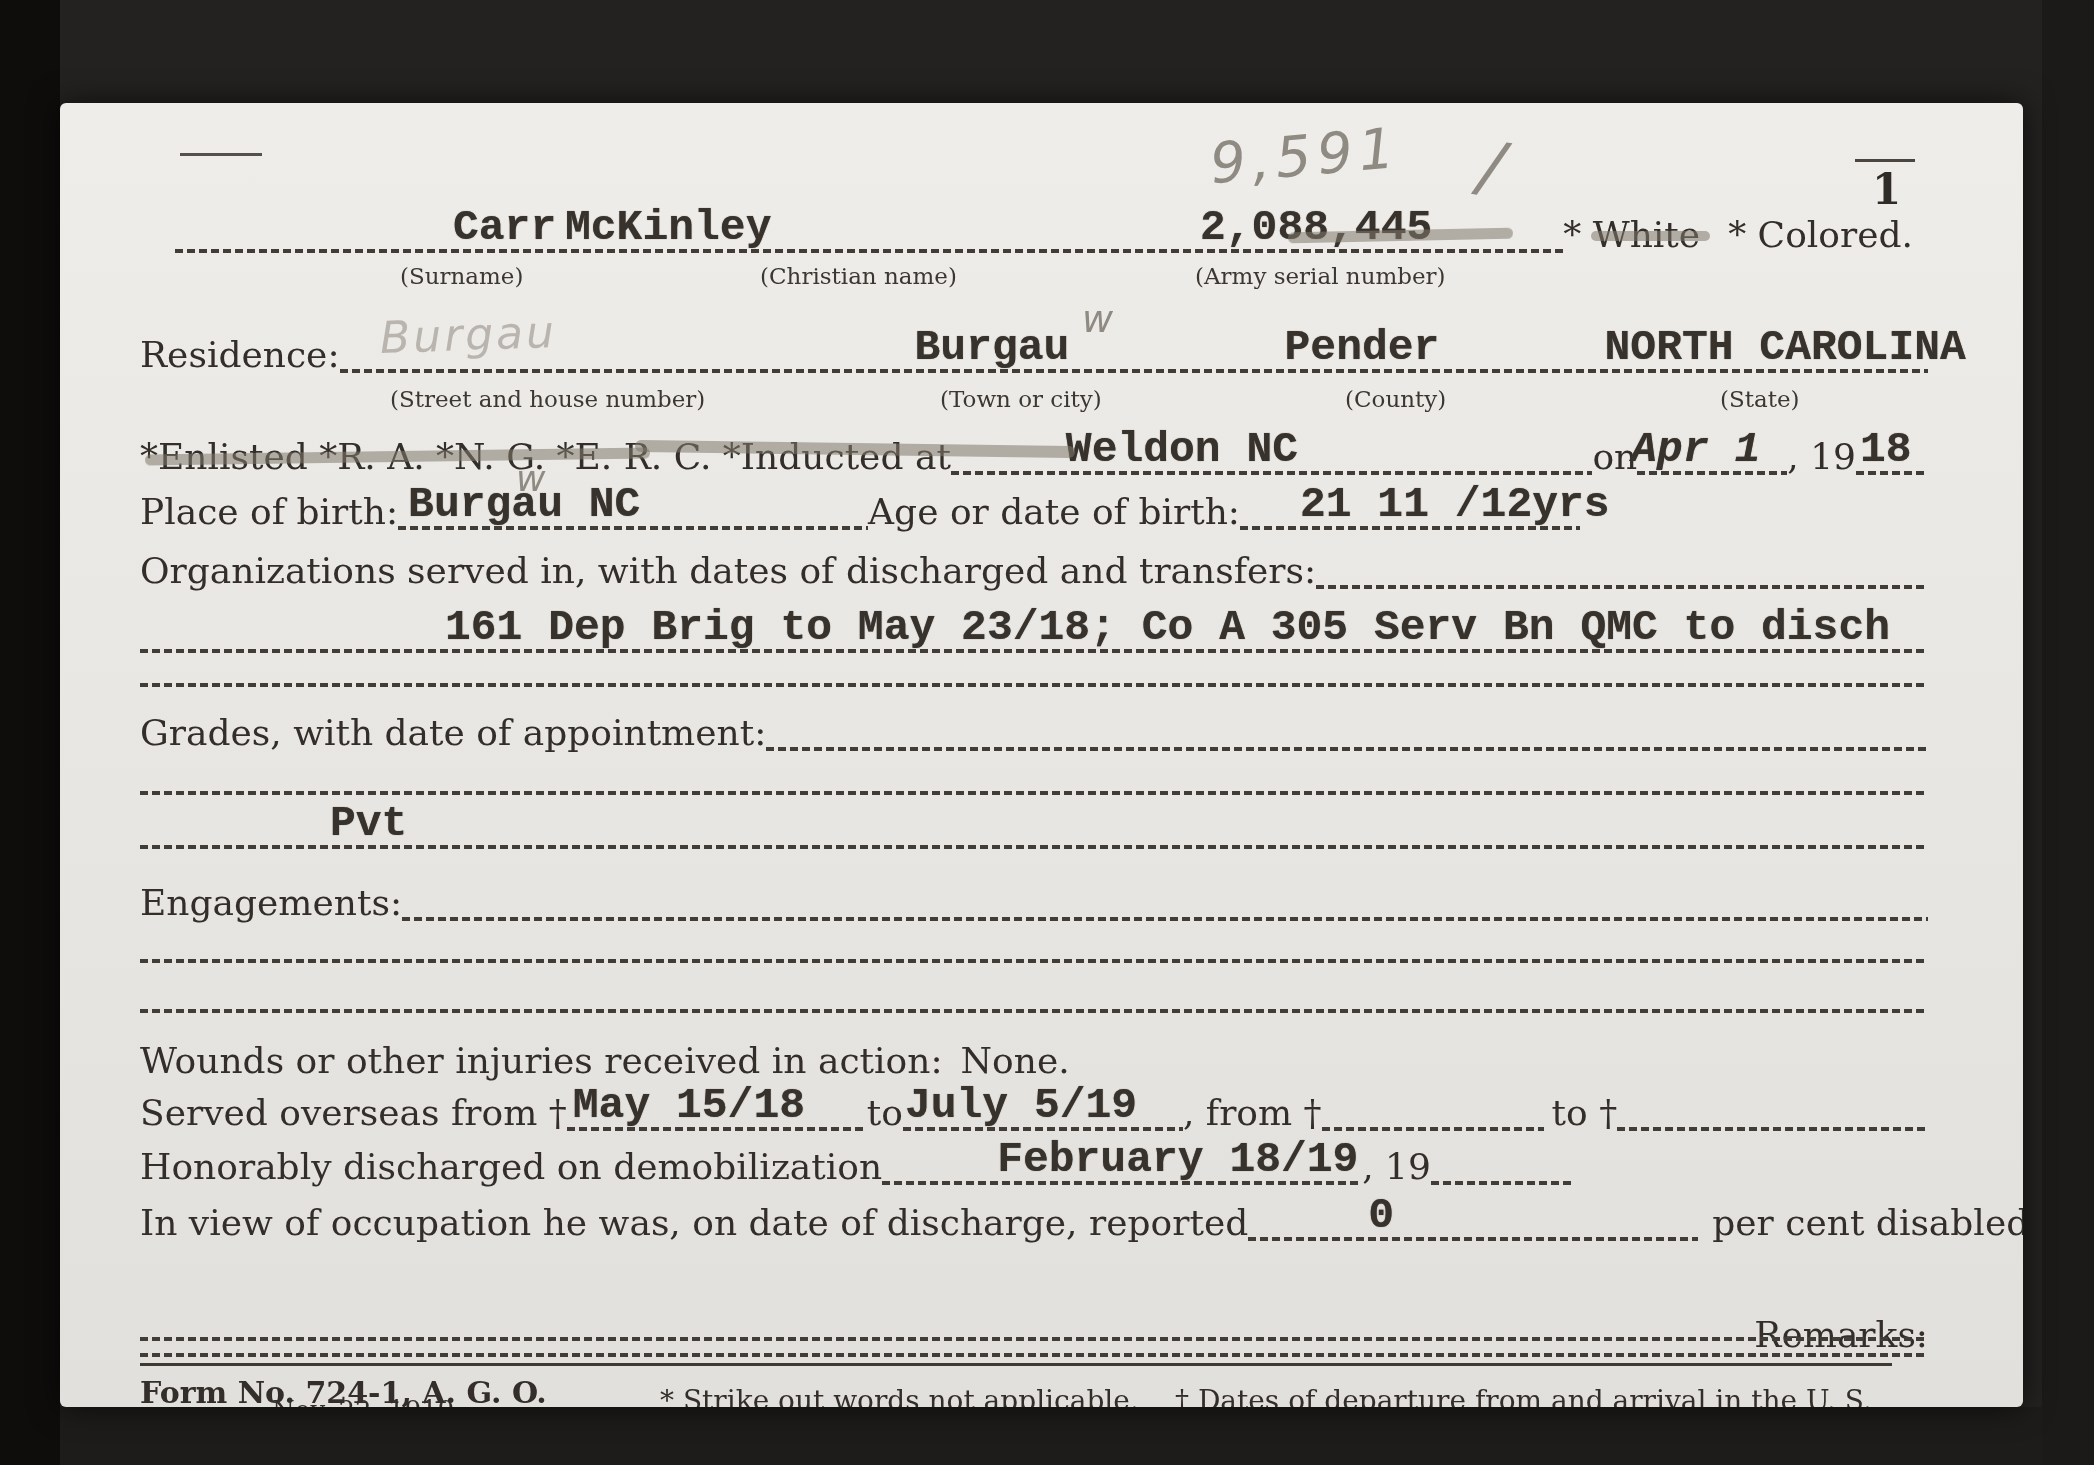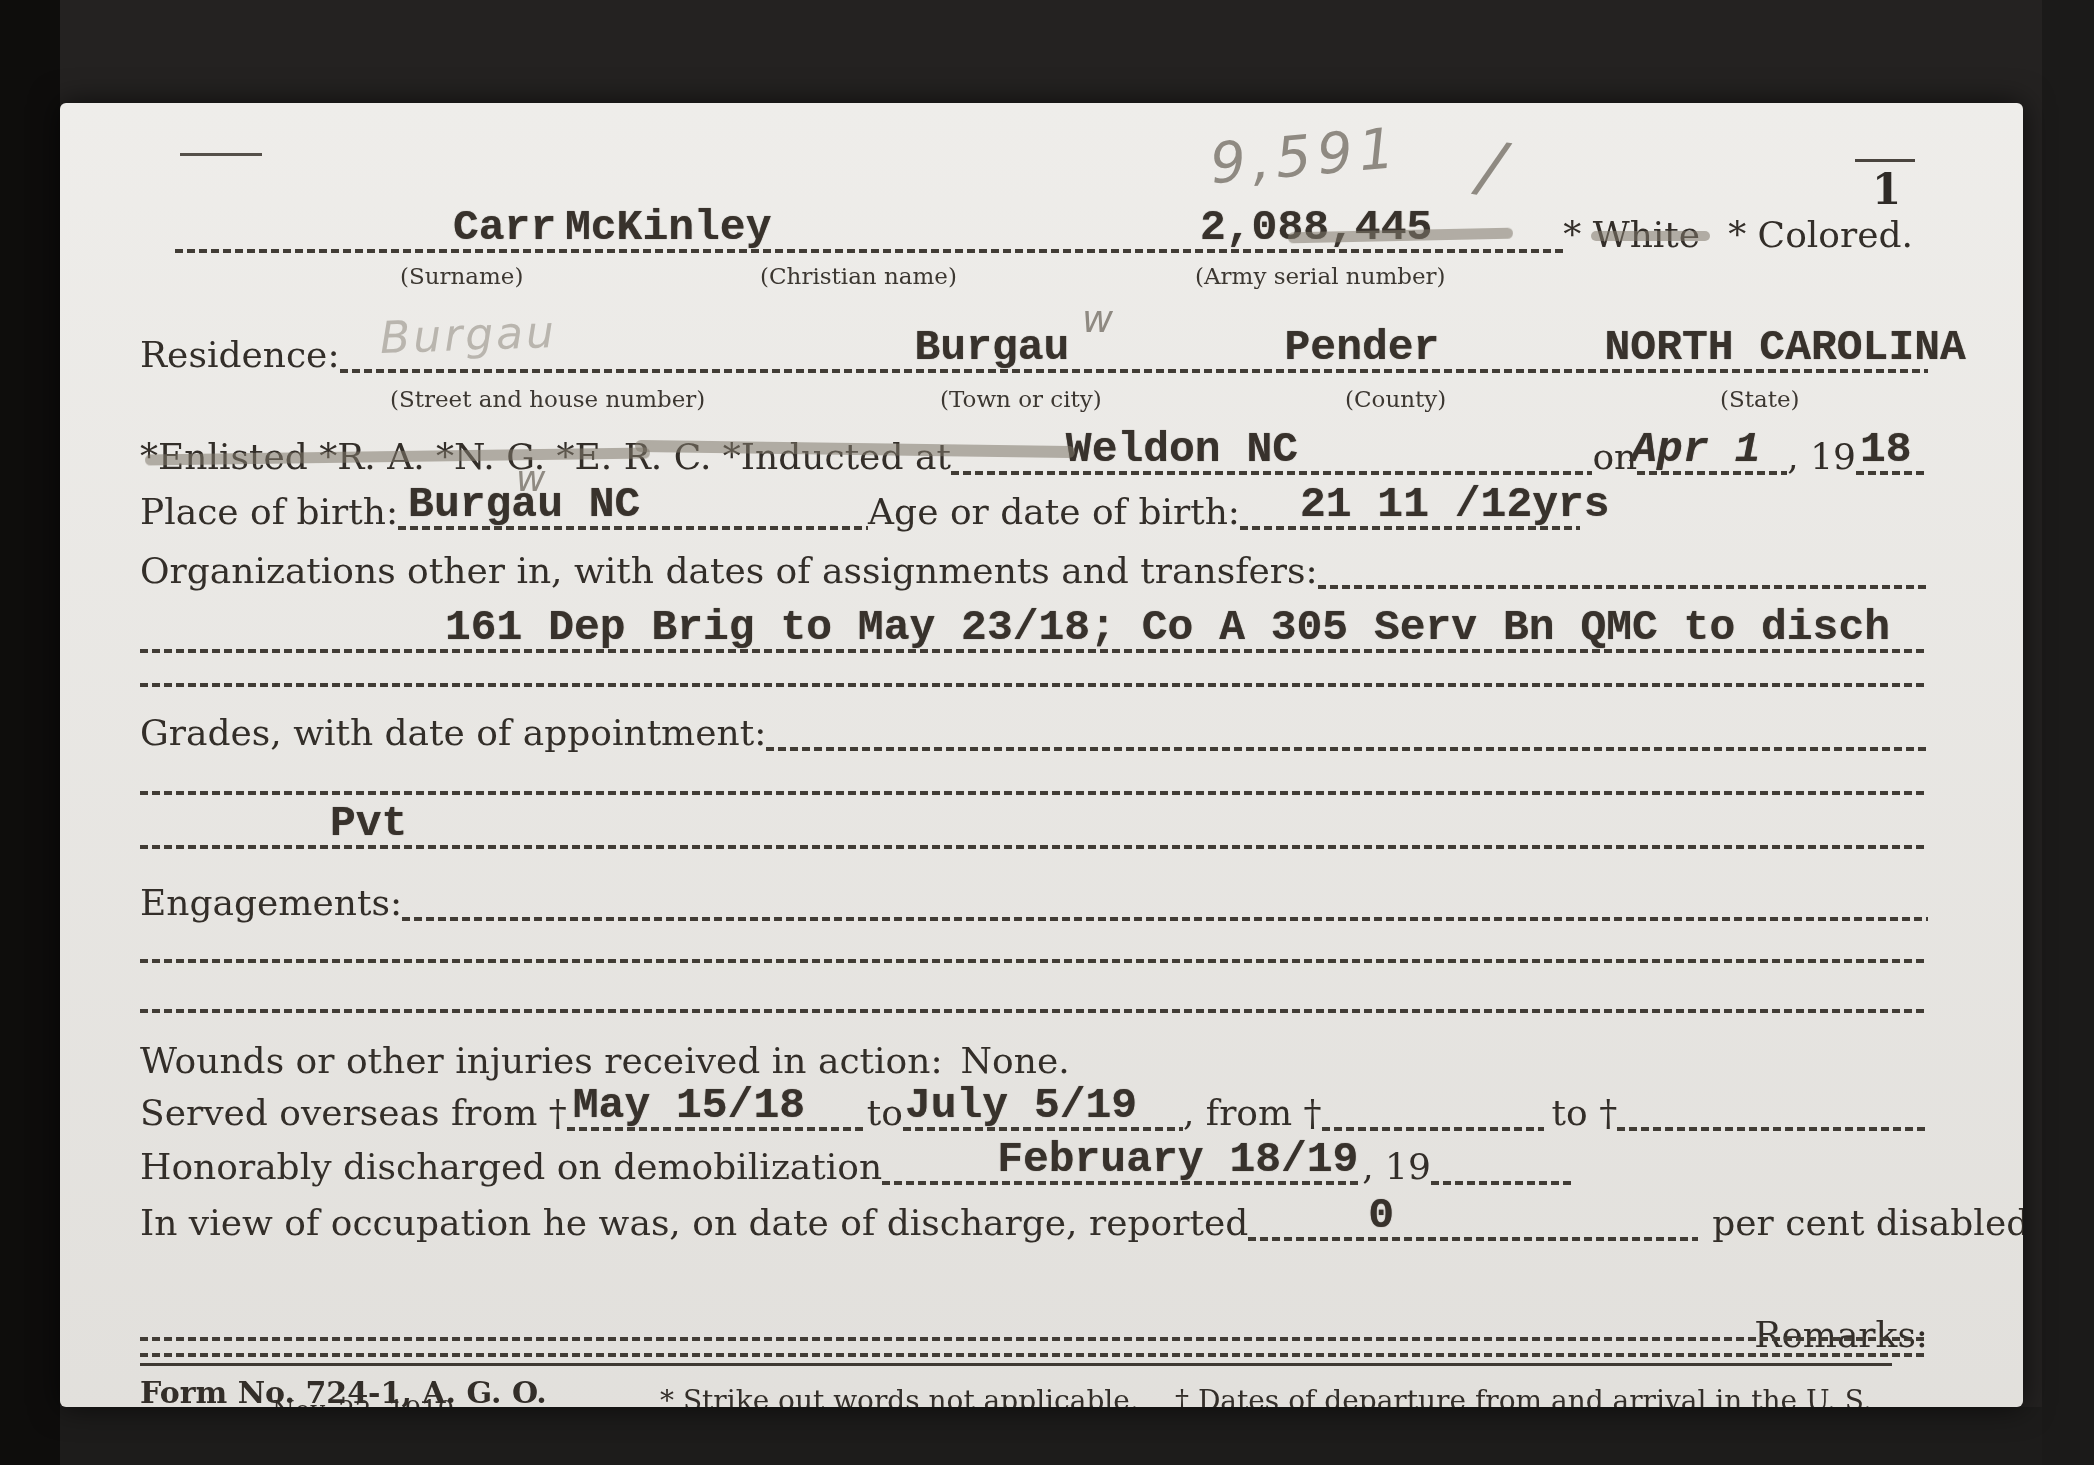--- a/index.html
+++ b/index.html
@@ -112,21 +112,21 @@
       </div>
       <span class="printed">Age or date of birth:</span>
       <div class="fillw" style="width:340px;">
         <div class="dash"></div>
         <span class="typed tover" style="left:60px;">21 11 /12yrs</span>
       </div>
       <div class="spacer"></div>
     </div>
 
     <div class="line" style="left:80px;top:446px;right:95px;height:42px;">
-      <span class="printed">Organizations other in, with dates of assignments and transfers:</span>
+      <span class="printed">Organizations served in, with dates of discharged and transfers:</span>
       <div class="fill">
           <div class="dash"></div>
         </div>
     </div>
     <div class="line" style="left:80px;top:506px;right:95px;height:46px;">
       <div class="fill">
         <div class="dash"></div>
         <span class="typed tover" style="left:305px;">161 Dep Brig to May 23/18; Co A 305 Serv Bn QMC to disch</span>
       </div>
     </div>

